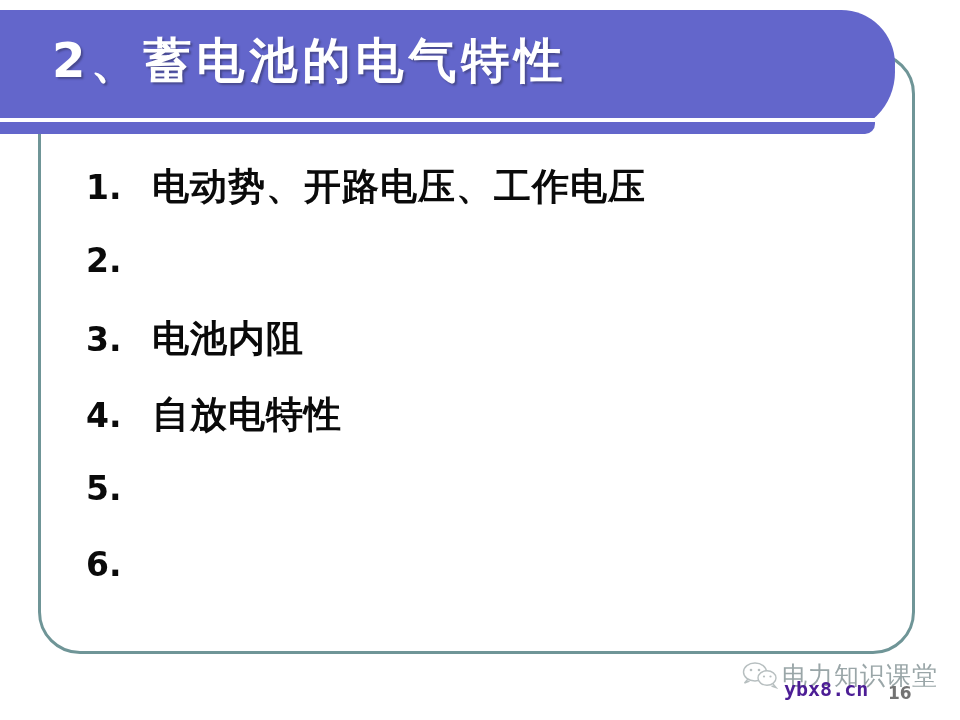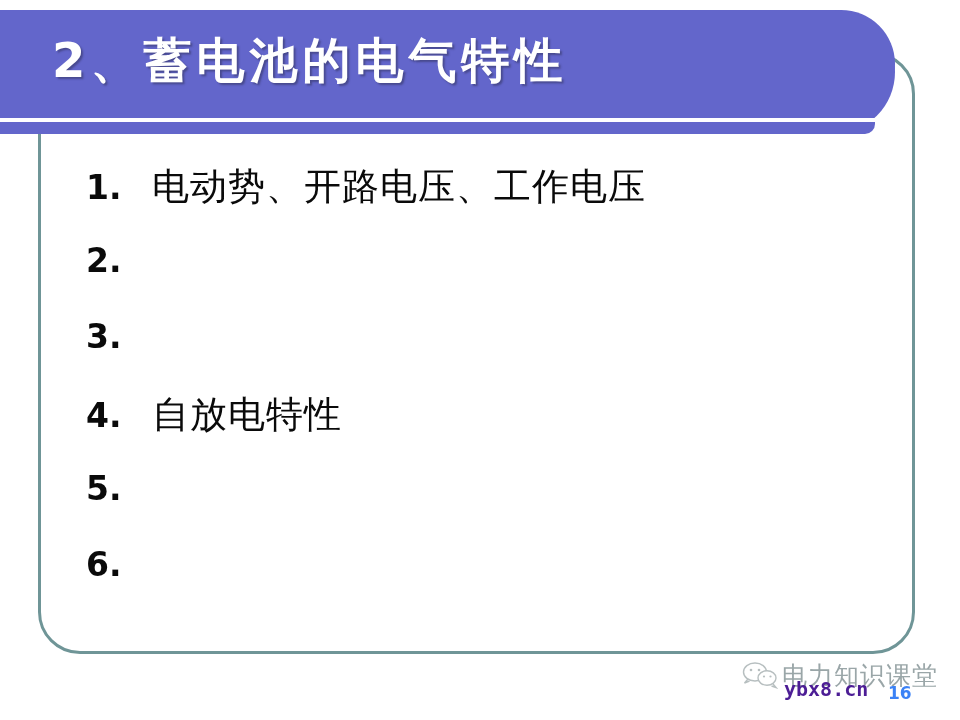--- a/index.html
+++ b/index.html
@@ -100,21 +100,21 @@
     flex: 0 0 66px;
     font-family: "DejaVu Sans", sans-serif;
     font-size: 33px;
     font-weight: 700;
     color: #0a0a0a;
     line-height: 1;
   }
   .item-label {
     font-family: "DejaVu Serif", serif;
     font-size: 37px;
-    font-weight: 400;
+    font-weight: 700;
     color: #0a0a0a;
     line-height: 1;
     letter-spacing: 1px;
     white-space: nowrap;
   }
 
   
   #watermark {
     position: absolute;
     left: 742px;
@@ -147,21 +147,21 @@
     color: #4c1d95;
     letter-spacing: 0px;
   }
   #page-number {
     position: absolute;
     left: 888px;
     top: 683px;
     font-family: "DejaVu Sans", sans-serif;
     font-size: 17px;
     font-weight: 700;
-    color: #3b82f6;
+    color: #737373;
   }
 </style>
 </head>
 <body>
 
 <div id="slide">
 
   <div id="content-frame"></div>
 
   <div id="title-banner"></div>
@@ -177,20 +177,21 @@
       <span class="item-number">1.</span>
       <span class="item-label">电动势、开路电压、工作电压</span>
     </div>
 
     <div class="list-item">
       <span class="item-number">2.</span>
     </div>
 
     <div class="list-item">
       <span class="item-number">3.</span>
+      <span class="item-label">电池内阻</span>
     </div>
 
     <div class="list-item">
       <span class="item-number">4.</span>
       <span class="item-label">自放电特性</span>
     </div>
 
     <div class="list-item">
       <span class="item-number">5.</span>
     </div>

